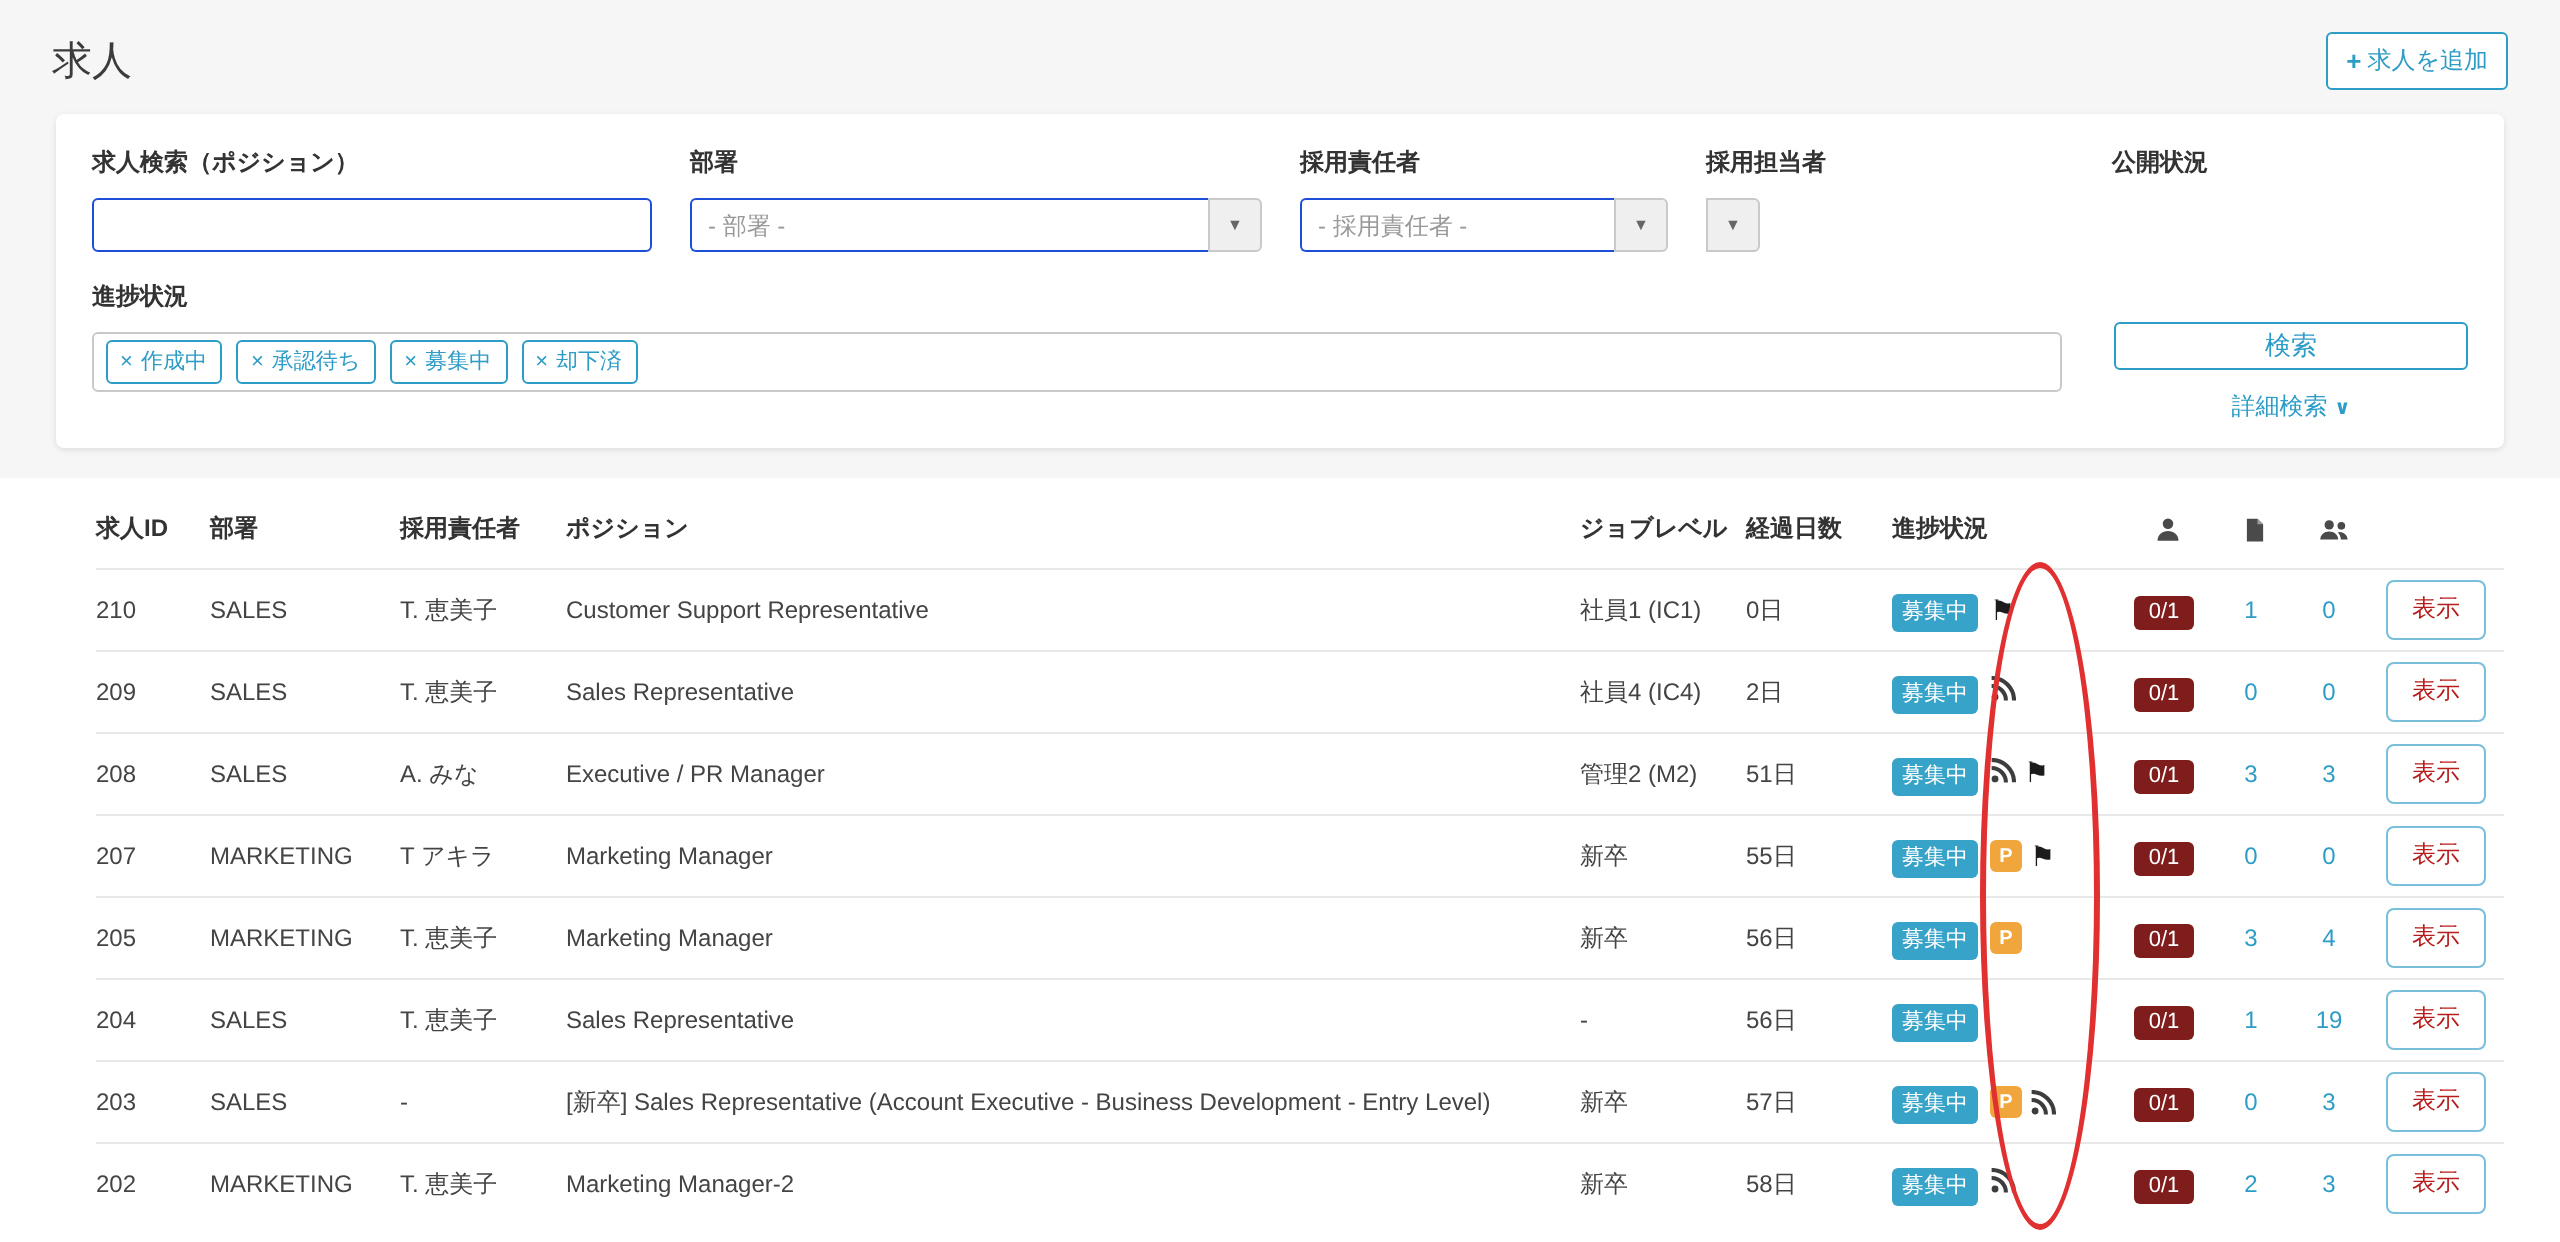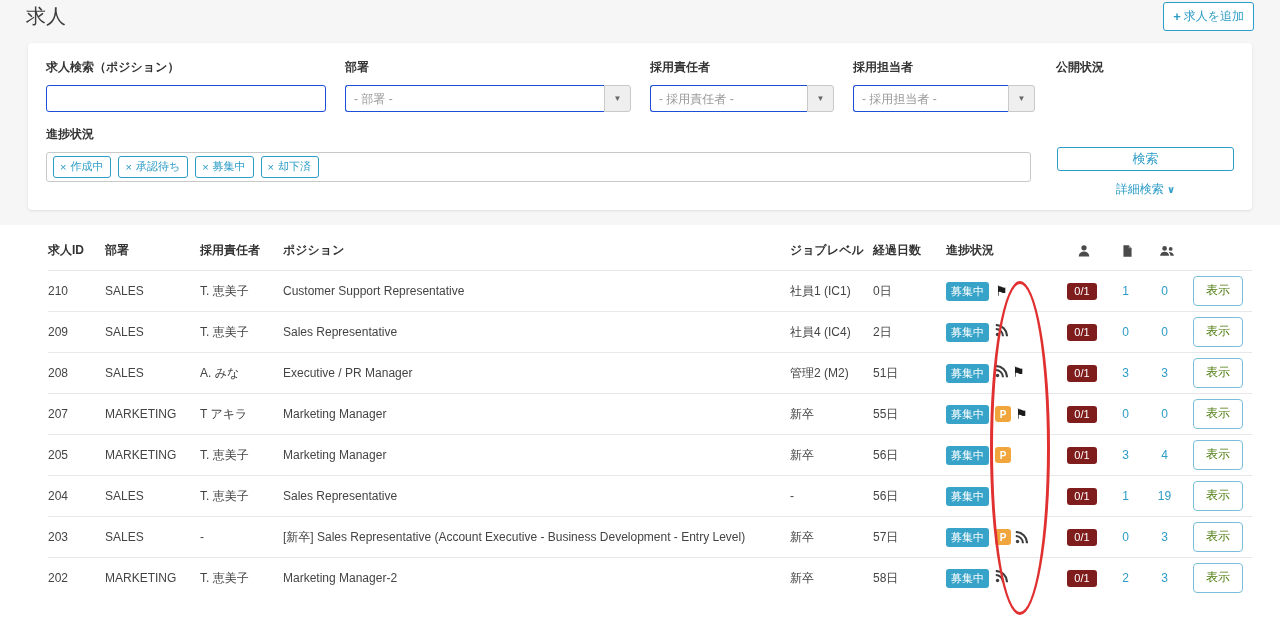--- a/index.html
+++ b/index.html
@@ -3,21 +3,21 @@
 <meta charset="utf-8">
 <style>
   * { box-sizing: border-box; margin: 0; padding: 0; }
   html,body { width:1280px; height:621px; }
   body {
     font-family: "Liberation Sans", "DejaVu Sans", sans-serif;
     background:#f6f6f6; color:#333; position:relative; overflow:hidden;
     font-size:12px;
   }
   
-  .page-header { display:flex; justify-content:space-between; align-items:center; padding:2px 26px 8px 26px; }
+  .page-header { display:flex; justify-content:space-between; align-items:center; padding:16px 26px 8px 26px; }
   .page-title { font-size:20px; font-weight:400; color:#3c3c3c; }
   .add-btn {
     background:#fff; border:1px solid #2d9cc6; color:#2d9cc6; border-radius:3px;
     font-size:12px; padding:5px 9px; cursor:pointer; display:inline-flex; align-items:center; gap:3px;
     font-family:inherit;
   }
   .add-btn .plus { font-weight:bold; font-size:13px; }
   
   .filter-card {
     background:#fff; margin:4px 28px 0 28px; border-radius:4px;
@@ -83,21 +83,21 @@
   .c-icons .cellwrap { display:inline-flex; align-items:center; gap:4px; }
   .icon-flag { font-size:14px; color:#1c1c1c; line-height:1; cursor:pointer; }
   .icon-p {
     background:#f0a63c; color:#fff; font-size:10px; font-weight:bold; width:16px; height:16px;
     border-radius:3px; display:inline-flex; align-items:center; justify-content:center; cursor:pointer;
   }
   .icon-rss { cursor:pointer; display:inline-block; }
   .ratio-badge { background:#7f1d1d; color:#fff; font-size:11px; padding:2px 7px 3px 7px; border-radius:3px; }
   .count-link { color:#2d9cc6; text-decoration:none; cursor:pointer; font-size:12px; }
   .view-btn {
-    background:#fff; border:1px solid #79bedb; color:#4d7c0f; border-radius:4px;
+    background:#fff; border:1px solid #79bedb; color:#b91c1c; border-radius:4px;
     font-size:12px; padding:5px 12px 6px 12px; cursor:pointer; font-family:inherit;
   }
   .hicon { vertical-align:middle; }
   
   .annotation {
     position:absolute; left:990px; top:281px; width:60px; height:334px;
     border:3px solid #e03030; border-radius:50%; pointer-events:none; z-index:20;
   }
 </style>
 </head>
@@ -127,21 +127,20 @@
     <div class="fgroup g-mgr">
       <label>採用責任者</label>
       <div class="input-group">
         <input class="text-input" type="text" placeholder="- 採用責任者 -" style="">
         <button class="dd-btn">▼</button>
       </div>
     </div>
     <div class="fgroup g-rec">
       <label>採用担当者</label>
       <div class="input-group">
-        <input class="text-input" type="text" placeholder="- 採用担当者 -" style="">
         <button class="dd-btn">▼</button>
       </div>
     </div>
     <div class="fgroup g-pub">
       <label>公開状況</label>
     </div>
   </div>
 
   <div class="filter-row2">
     <div class="row2-left">

